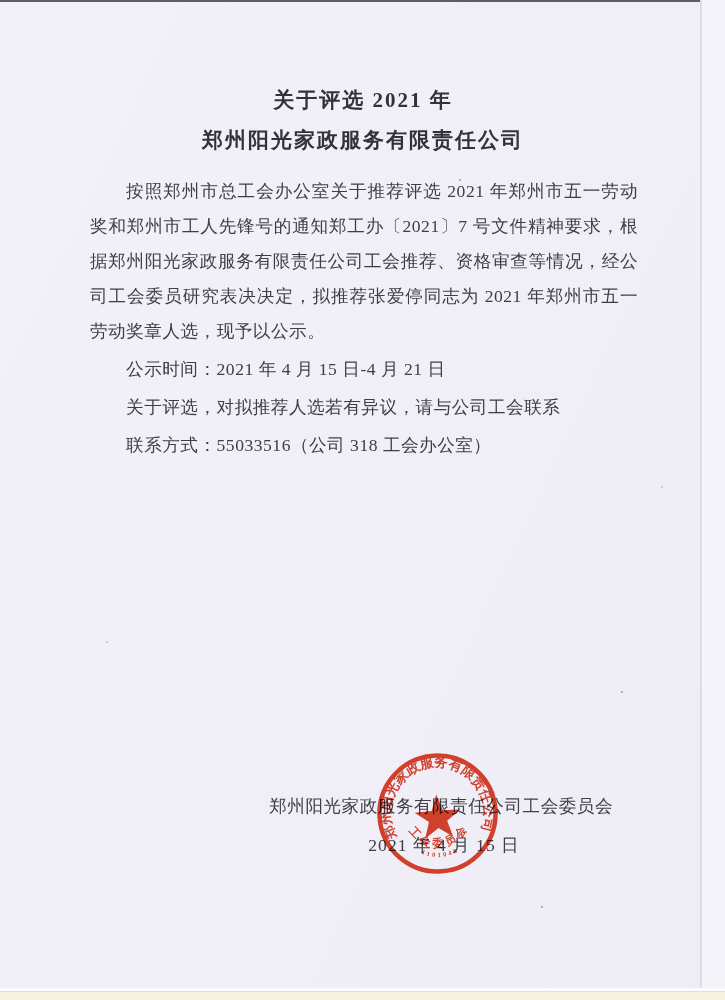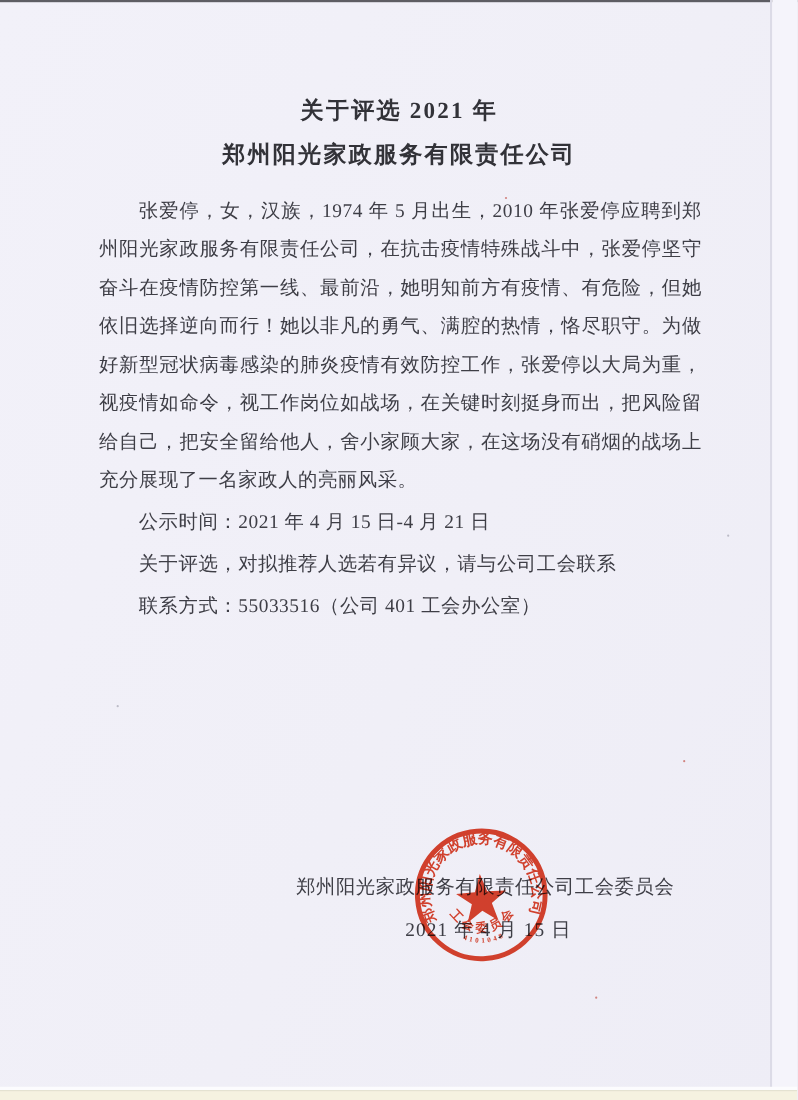--- a/index.html
+++ b/index.html
@@ -69,24 +69,24 @@
   <div class="dot red" style="left:459px;top:179px;"></div>
   <div class="dot red" style="left:621px;top:691px;"></div>
   <div class="dot gray" style="left:106px;top:641px;"></div>
   <div class="dot red" style="left:541px;top:906px;"></div>
   <div class="dot gray" style="left:661px;top:486px;"></div>
 
   <h1 class="title l1">关于评选 2021 年</h1>
   <h1 class="title l2">郑州阳光家政服务有限责任公司</h1>
 
   <div class="body-block">
-    <p>张爱停，女，汉族，1974 年 5 月出生，2010 年张爱停应聘到郑州阳光家政服务有限责任公司，在抗击疫情特殊战斗中，张爱停坚守奋斗在疫情防控第一线、最前沿，她明知前方有疫情、有危险，但她依旧选择逆向而行！她以非凡的勇气、满腔的热情，恪尽职守。为做好新型冠状病毒感染的肺炎疫情有效防控工作，张爱停以大局为重，视疫情如命令，视工作岗位如战场，在关键时刻挺身而出，把风险留给自己，把安全留给他人，舍小家顾大家，在这场没有硝烟的战场上充分展现了一名家政人的亮丽风采。</p>
+    <p>按照郑州市总工会办公室关于推荐评选 2021 年郑州市五一劳动奖和郑州市工人先锋号的通知郑工办〔2021〕7 号文件精神要求，根据郑州阳光家政服务有限责任公司工会推荐、资格审查等情况，经公司工会委员研究表决决定，拟推荐张爱停同志为 2021 年郑州市五一劳动奖章人选，现予以公示。</p>
     <p class="notice">公示时间：2021 年 4 月 15 日-4 月 21 日</p>
     <p class="notice">关于评选，对拟推荐人选若有异议，请与公司工会联系</p>
-    <p class="notice">联系方式：55033516（公司 401 工会办公室）</p>
+    <p class="notice">联系方式：55033516（公司 318 工会办公室）</p>
   </div>
 
   <div class="sig-org">郑州阳光家政服务有限责任公司工会委员会</div>
   <div class="sig-date">2021 年 4 月 15 日</div>
 
   <svg class="seal" viewBox="-65.5 -65.5 131 131">
     <defs>
       <path id="arc-ring-text" d="M -43,19 A 47,47 0 1 1 43,19" fill="none"></path>
       <path id="arc-banner-text" d="M -30,14 A 33,33 0 0 0 30,14" fill="none"></path>
       <path id="arc-serial" d="M -29,32.5 A 43.5,43.5 0 0 0 29,32.5" fill="none"></path>

